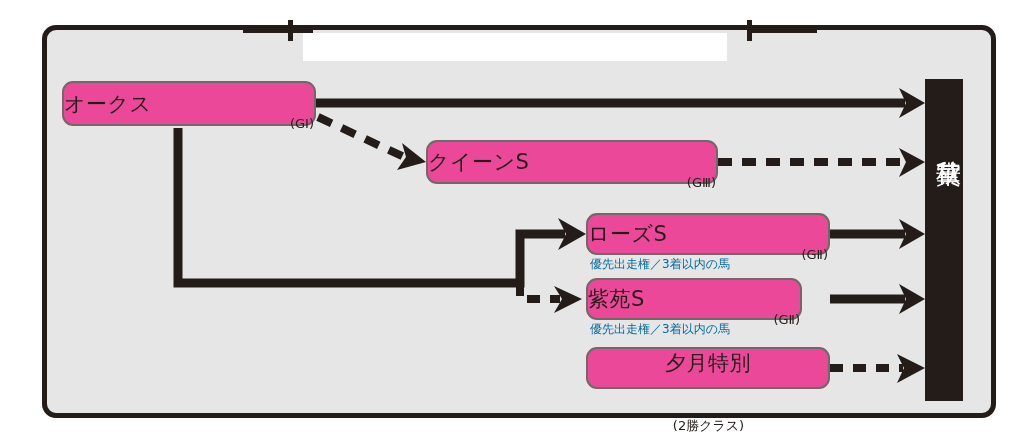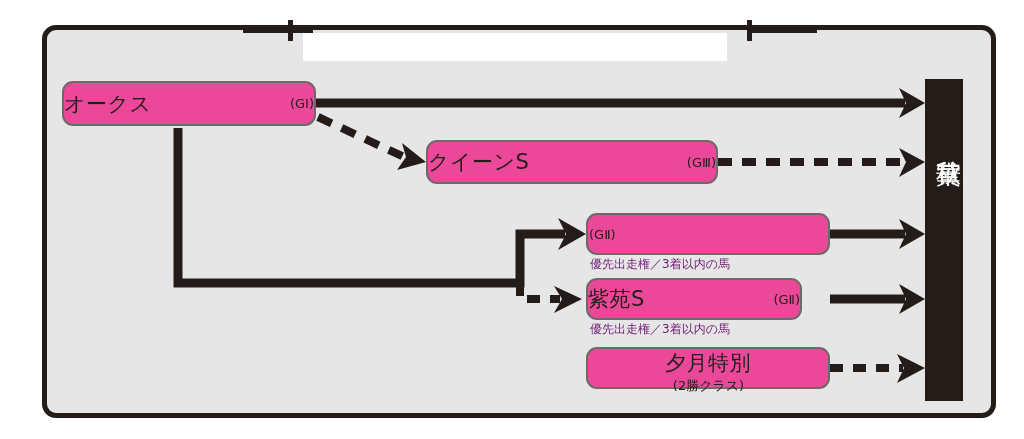--- a/index.html
+++ b/index.html
@@ -85,26 +85,27 @@
   .race-name {
     font-family: "DejaVu Sans", sans-serif;
     font-size: 21px;
     letter-spacing: 0.5px;
   }
   .race-grade {
     font-family: "DejaVu Sans", sans-serif;
     font-size: 13px;
     letter-spacing: 0px;
     padding-left: 1px;
+    margin-top: 40px;
   }
   .race-caption {
     position: absolute;
     font-family: "DejaVu Sans", sans-serif;
     font-size: 12px;
-    color: #701a75;
+    color: #0369a1;
     white-space: nowrap;
   }
   
   #goal-bar {
     position: absolute;
     left: 925px;
     top: 79px;
     width: 38px;
     height: 322px;
     background: #241c19;
@@ -194,20 +195,21 @@
     <span class="race-name">オークス</span>
     <span class="race-grade">(GⅠ)</span>
   </div>
 
   <div class="race-box" style="left:426px; top:140px; width:292px; height:44px;">
     <span class="race-name">クイーンS</span>
     <span class="race-grade">(GⅢ)</span>
   </div>
 
   <div class="race-box" style="left:586px; top:213px; width:244px; height:42px;">
+    <span class="race-name">ローズS</span>
     <span class="race-grade">(GⅡ)</span>
   </div>
   <div class="race-caption" style="left:590px; top:256px;">優先出走権／3着以内の馬</div>
 
   <div class="race-box" style="left:586px; top:278px; width:216px; height:42px;">
     <span class="race-name">紫苑S</span>
     <span class="race-grade">(GⅡ)</span>
   </div>
   <div class="race-caption" style="left:590px; top:321px;">優先出走権／3着以内の馬</div>
 

